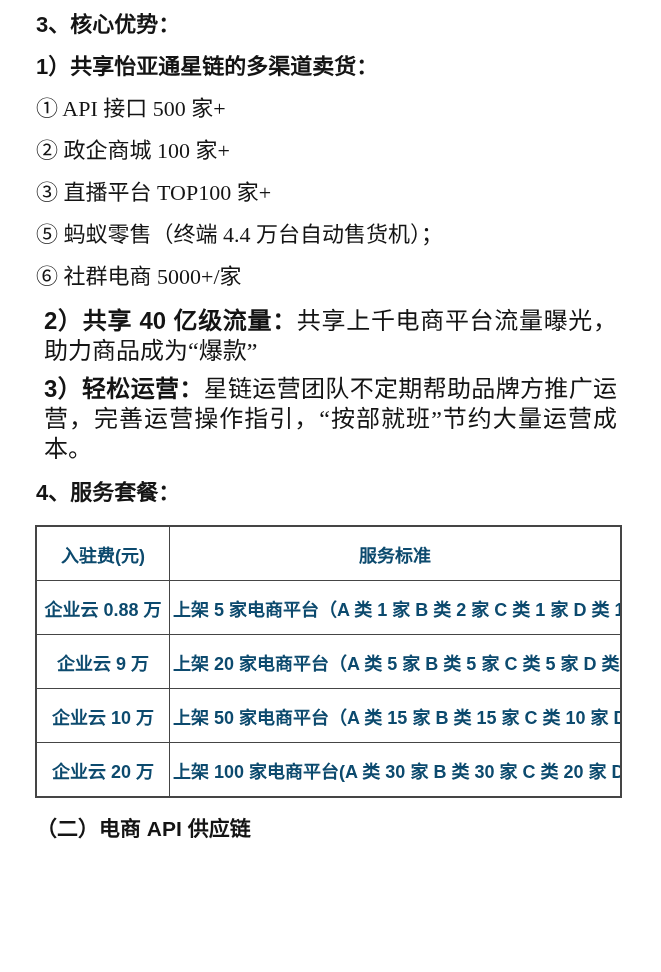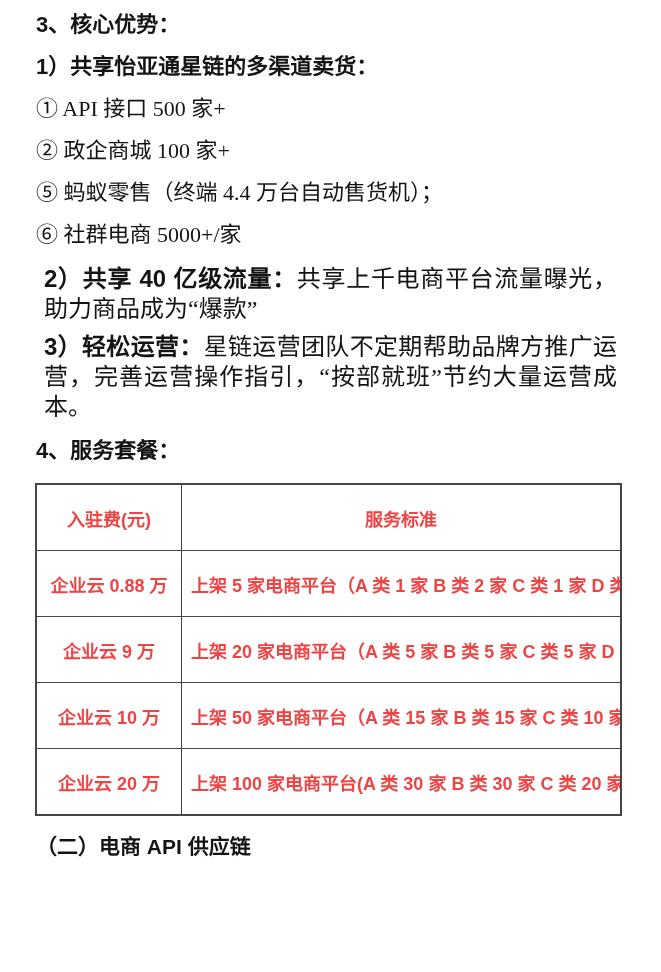--- a/index.html
+++ b/index.html
@@ -44,23 +44,23 @@
     border-collapse: collapse;
     width: 587px;
     margin: 11px 0 0 -1px;
     table-layout: fixed;
     font-family: "Liberation Sans", "DejaVu Sans", sans-serif;
   }
   table.pricing th, table.pricing td {
     border: 1px solid #454545;
     font-weight: bold;
     font-size: 18px;
-    color: #ef4444;
+    color: #0c4a6e;
     height: 47px;
-    padding: 9px;
+    padding: 3px;
   }
   table.pricing { border: 2px solid #454545; }
   th.col-fee, td.cell-fee {
     width: 126px;
     text-align: center;
   }
   th.col-standard { text-align: center; }
   td.cell-standard {
     text-align: left;
     padding-left: 10px;
@@ -82,20 +82,21 @@
 
 <div class="doc">
 
   <p class="line h-num">3、核心优势：</p>
 
   <p class="line h-num">1）共享怡亚通星链的多渠道卖货：</p>
 
   <div>
     <p class="line">① API 接口 500 家+</p>
     <p class="line">② 政企商城 100 家+</p>
+    <p class="line">③ 直播平台 TOP100 家+</p>
     <p class="line">⑤ 蚂蚁零售（终端 4.4 万台自动售货机）；</p>
     <p class="line">⑥ 社群电商 5000+/家</p>
   </div>
 
   <p class="para"><span class="b">2）共享 40 亿级流量：</span><span>共享上千电商平台流量曝光，助力商品成为“爆款”</span></p>
 
   <p class="para"><span class="b">3）轻松运营：</span><span>星链运营团队不定期帮助品牌方推广运营，完善运营操作指引，“按部就班”节约大量运营成本。</span></p>
 
 
   <p class="line h-num">4、服务套餐：</p>

